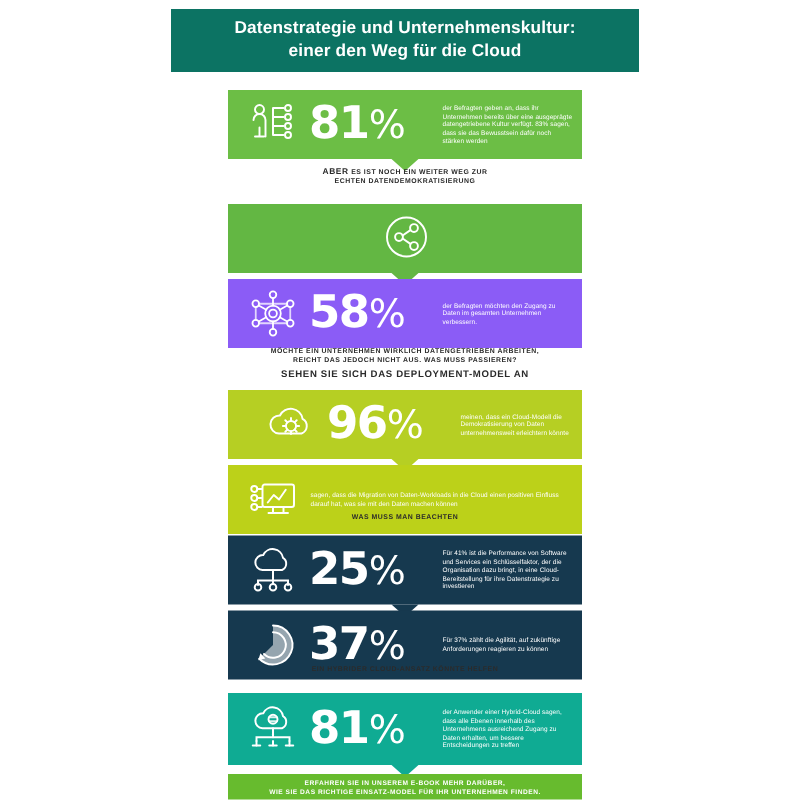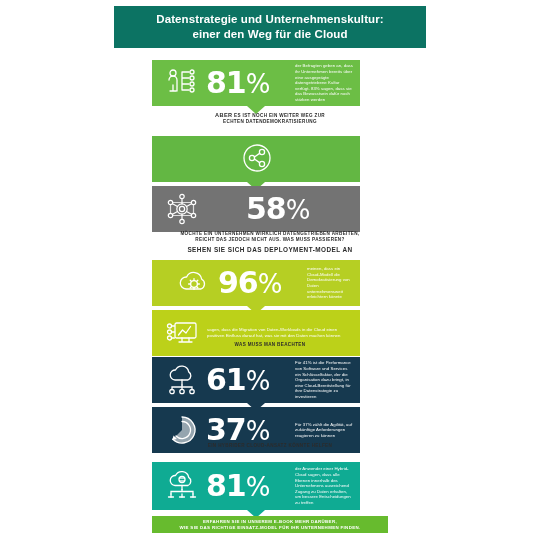--- a/index.html
+++ b/index.html
@@ -18,21 +18,21 @@
     background:#0c7363;
     display:flex;align-items:center;justify-content:center;
     box-sizing:border-box;padding:0 10px;
   }
   .header-title{
     color:#ffffff;font-size:11.5px;line-height:15px;font-weight:bold;
     text-align:center;letter-spacing:.1px;
   }
   .header-title span{display:block;}
   .row{
-    position:absolute;left:152px;width:208px;height:46px;
+    position:absolute;left:152px;width:236px;height:46px;
     display:flex;align-items:center;box-sizing:border-box;
     padding:0 6px 0 8px;
   }
   .row .icon{
     width:44px;height:40px;flex:0 0 44px;
     display:flex;align-items:center;justify-content:center;
   }
   .row .icon svg{display:block;}
   .row .pct{
     flex:0 0 86px;width:86px;text-align:left;
@@ -54,21 +54,21 @@
     position:absolute;left:50%;margin-left:-9px;bottom:-8px;
     width:0;height:0;border-left:9px solid transparent;
     border-right:9px solid transparent;
   }
 
   
   .c-green1{background:#6cbe45;}
   .c-green1 .notch{border-top:8px solid #6cbe45;}
   .c-green2{background:#63b743;flex-direction:column;}
   .c-green2 .notch{border-top:8px solid #63b743;}
-  .c-green3{background:#737373;gap:40px;}
+  .c-green3{background:#8b5cf6;}
   .c-lime1{background:#b6cf23;}
   .c-lime1 .notch{border-top:8px solid #b6cf23;}
   .c-lime2{background:#bcd119;}
   .c-navy1{background:#16394f;}
   .c-navy1 .notch{border-top:8px solid #16394f;}
   .c-navy2{background:#16394f;}
   .c-teal{background:#0fab93;}
   .c-teal .notch{border-top:8px solid #0fab93;}
 
   
@@ -213,21 +213,21 @@
       <svg width="34" height="30" viewBox="0 0 34 30" fill="none" stroke="#ffffff" stroke-width="1.3">
         <path d="M10 15a5 5 0 0 1 .5-10 7 7 0 0 1 13.2 1.9A4.6 4.6 0 0 1 23 15z" stroke-linejoin="round"></path>
         <path d="M17 15v5M7 25v-3h20v3M17 20h0" stroke-linecap="round"></path>
         <circle cx="7" cy="26.5" r="2.2"></circle>
           <circle cx="17" cy="26.5" r="2.2"></circle>
           <circle cx="27" cy="26.5" r="2.2"></circle>
         <path d="M17 20v4.3" stroke-linecap="round"></path>
       </svg>
     </div>
     <div class="pct">
-      <span>61</span><span class="sym">%</span>
+      <span>25</span><span class="sym">%</span>
     </div>
     <div class="desc">Für 41% ist die Performance von Software und Services ein Schlüsselfaktor, der die Organisation dazu bringt, in eine Cloud-Bereitstellung für ihre Datenstrategie zu investieren</div>
     <div class="notch"></div>
   </div>
 
   <div class="row c-navy2" style="top:407px;">
     <div class="icon">
       <svg width="32" height="30" viewBox="0 0 32 30" fill="none">
         <path d="M16 2a13 13 0 1 1-9.2 22.2" stroke="#ffffff" stroke-width="1.3" fill="none" stroke-linecap="round"></path>
         <path d="M16 6.5a8.5 8.5 0 1 1-6 14.5" stroke="#ffffff" stroke-width="1.3" fill="none" stroke-linecap="round"></path>

